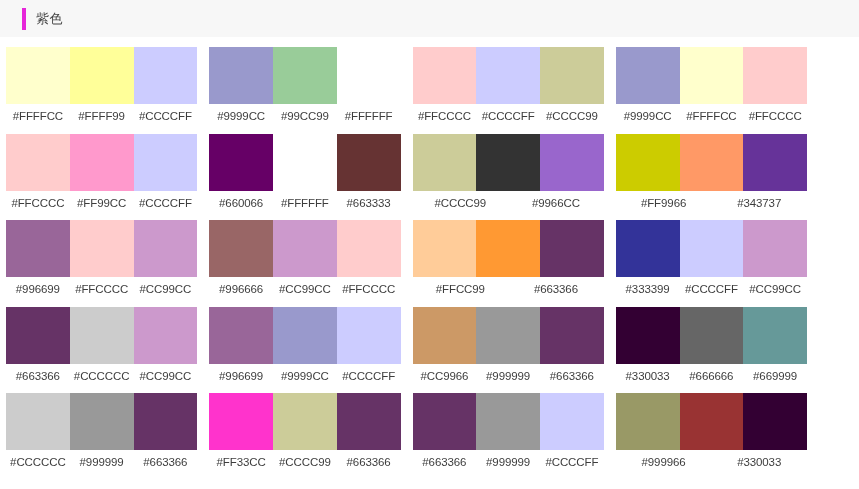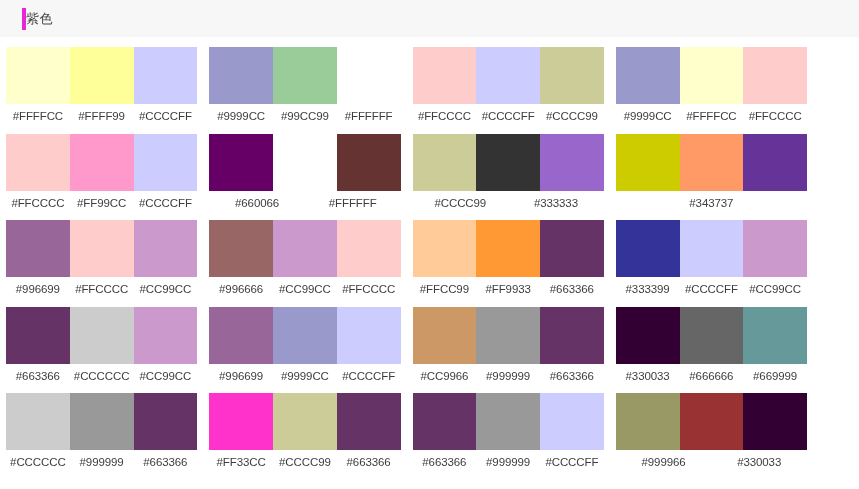--- a/index.html
+++ b/index.html
@@ -15,21 +15,21 @@
     font-family: "Liberation Sans", "DejaVu Sans", sans-serif;
     overflow: hidden;
   }
 
   
   .header {
     height: 37px;
     background: #f7f7f7;
     display: flex;
     align-items: center;
-    padding-left: 12px;
+    padding-left: 22px;
     position: relative;
   }
   .header-accent {
     position: absolute;
     left: 22px;
     top: 8px;
     width: 4px;
     height: 22px;
     background: #e626d9;
   }
@@ -223,56 +223,62 @@
             <div class="swatch" style="background: rgb(102, 51, 51);"></div>
           </div>
         </div>
         <div class="swatch-row">
           <div class="swatch-cell">
             <div class="swatch-label">#660066</div>
           </div>
           <div class="swatch-cell">
             <div class="swatch-label">#FFFFFF</div>
           </div>
+          <div class="swatch-cell">
+            <div class="swatch-label">#663333</div>
+          </div>
         </div>
       </div>
       <div class="palette-group">
         <div class="swatch-row">
           <div class="swatch-cell">
             <div class="swatch" style="background: rgb(204, 204, 153);"></div>
           </div>
           <div class="swatch-cell">
             <div class="swatch" style="background: rgb(51, 51, 51);"></div>
           </div>
           <div class="swatch-cell">
             <div class="swatch" style="background: rgb(153, 102, 204);"></div>
           </div>
         </div>
         <div class="swatch-row">
           <div class="swatch-cell">
             <div class="swatch-label">#CCCC99</div>
           </div>
           <div class="swatch-cell">
-            <div class="swatch-label">#333333</div>
+            <div class="swatch-label">#9966CC</div>
           </div>
         </div>
       </div>
       <div class="palette-group">
         <div class="swatch-row">
           <div class="swatch-cell">
             <div class="swatch" style="background: rgb(204, 204, 0);"></div>
           </div>
           <div class="swatch-cell">
             <div class="swatch" style="background: rgb(255, 153, 102);"></div>
           </div>
           <div class="swatch-cell">
             <div class="swatch" style="background: rgb(102, 51, 153);"></div>
           </div>
         </div>
         <div class="swatch-row">
+          <div class="swatch-cell">
+            <div class="swatch-label">#FF9966</div>
+          </div>
           <div class="swatch-cell">
             <div class="swatch-label">#343737</div>
           </div>
         </div>
       </div>
     </div>
     <div class="palette-row">
       <div class="palette-group">
         <div class="swatch-row">
           <div class="swatch-cell">
@@ -329,23 +335,20 @@
           <div class="swatch-cell">
             <div class="swatch" style="background: rgb(255, 153, 51);"></div>
           </div>
           <div class="swatch-cell">
             <div class="swatch" style="background: rgb(102, 51, 102);"></div>
           </div>
         </div>
         <div class="swatch-row">
           <div class="swatch-cell">
             <div class="swatch-label">#FFCC99</div>
-          </div>
-          <div class="swatch-cell">
-            <div class="swatch-label">#FF9933</div>
           </div>
           <div class="swatch-cell">
             <div class="swatch-label">#663366</div>
           </div>
         </div>
       </div>
       <div class="palette-group">
         <div class="swatch-row">
           <div class="swatch-cell">
             <div class="swatch" style="background: rgb(51, 51, 153);"></div>

